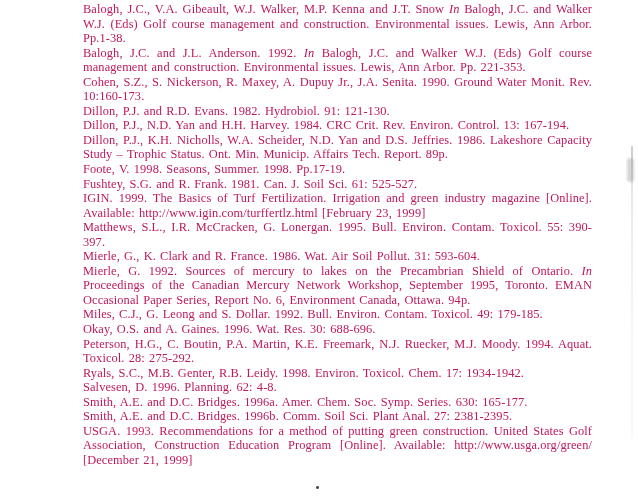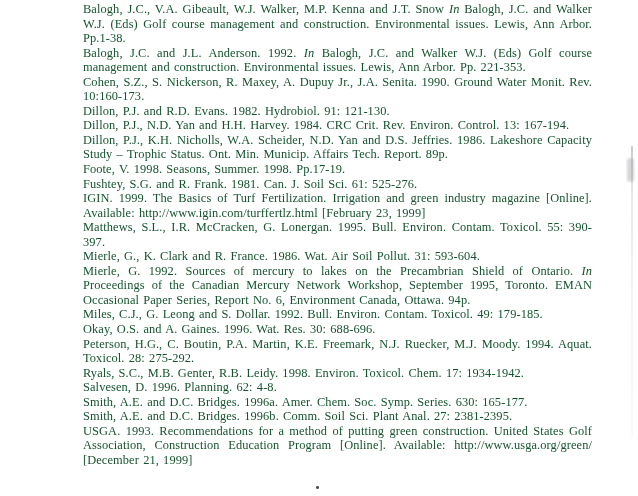--- a/index.html
+++ b/index.html
@@ -67,29 +67,29 @@
     width: 3px;
     height: 2.5px;
     background: #4a4a4a;
     border-radius: 50%;
   }
 </style>
 </head>
 <body>
 
 <div class="page" style="background: rgb(255, 255, 255);">
-  <div class="refs" style="color: #14532d;">
+  <div class="refs" style="color: #be185d;">
       <p class="ref"><span>Balogh, J.C., V.A. Gibeault, W.J. Walker, M.P. Kenna and J.T. Snow </span><span class="it">In</span><span> Balogh, J.C. and Walker W.J. (Eds) Golf course management and construction. Environmental issues.  Lewis, Ann Arbor.  Pp.1-38.</span></p>
       <p class="ref"><span>Balogh, J.C. and J.L. Anderson.  1992.  </span><span class="it">In</span><span> Balogh, J.C. and Walker W.J. (Eds) Golf course management and construction. Environmental issues.  Lewis, Ann Arbor.  Pp. 221-353.</span></p>
       <p class="ref"><span>Cohen, S.Z., S. Nickerson, R. Maxey, A. Dupuy Jr., J.A. Senita.  1990.  Ground Water Monit. Rev. 10:160-173.</span></p>
       <p class="ref"><span>Dillon, P.J. and R.D. Evans.  1982.  Hydrobiol.  91: 121-130.</span></p>
       <p class="ref"><span>Dillon, P.J., N.D. Yan and H.H. Harvey.  1984.  CRC Crit. Rev. Environ. Control.  13:  167-194.</span></p>
       <p class="ref"><span>Dillon, P.J., K.H. Nicholls, W.A. Scheider, N.D. Yan and D.S. Jeffries.  1986.  Lakeshore Capacity Study – Trophic Status. Ont. Min. Municip. Affairs Tech. Report. 89p.</span></p>
       <p class="ref"><span>Foote, V. 1998. Seasons, Summer.  1998.  Pp.17-19.</span></p>
-      <p class="ref"><span>Fushtey, S.G. and R. Frank.  1981.  Can. J. Soil Sci.  61:  525-276.</span></p>
+      <p class="ref"><span>Fushtey, S.G. and R. Frank.  1981.  Can. J. Soil Sci.  61:  525-527.</span></p>
       <p class="ref"><span>IGIN.  1999.  The Basics of Turf Fertilization. Irrigation and green industry magazine [Online]. Available: http://www.igin.com/turffertlz.html [February 23, 1999]</span></p>
       <p class="ref"><span>Matthews, S.L., I.R. McCracken, G. Lonergan.  1995.  Bull. Environ. Contam. Toxicol.  55: 390-397.</span></p>
       <p class="ref"><span>Mierle, G., K. Clark and R. France.  1986.  Wat. Air Soil Pollut.  31:  593-604.</span></p>
       <p class="ref"><span>Mierle, G.  1992.  Sources of mercury to lakes on the Precambrian Shield of Ontario. </span><span class="it">In</span><span> Proceedings of the Canadian Mercury Network Workshop, September 1995, Toronto. EMAN Occasional Paper Series, Report No. 6, Environment Canada, Ottawa.  94p.</span></p>
       <p class="ref"><span>Miles, C.J., G. Leong and S. Dollar.  1992.  Bull. Environ. Contam. Toxicol.  49:  179-185.</span></p>
       <p class="ref"><span>Okay, O.S. and A. Gaines.  1996.  Wat. Res.  30:  688-696.</span></p>
       <p class="ref"><span>Peterson, H.G., C. Boutin, P.A. Martin, K.E. Freemark, N.J. Ruecker, M.J. Moody.  1994. Aquat. Toxicol.  28:  275-292.</span></p>
       <p class="ref"><span>Ryals, S.C., M.B. Genter, R.B. Leidy.  1998.  Environ. Toxicol. Chem.  17: 1934-1942.</span></p>
       <p class="ref"><span>Salvesen, D.  1996.  Planning.  62:  4-8.</span></p>
       <p class="ref"><span>Smith, A.E. and D.C. Bridges.  1996a.  Amer. Chem. Soc. Symp. Series.  630:  165-177.</span></p>

